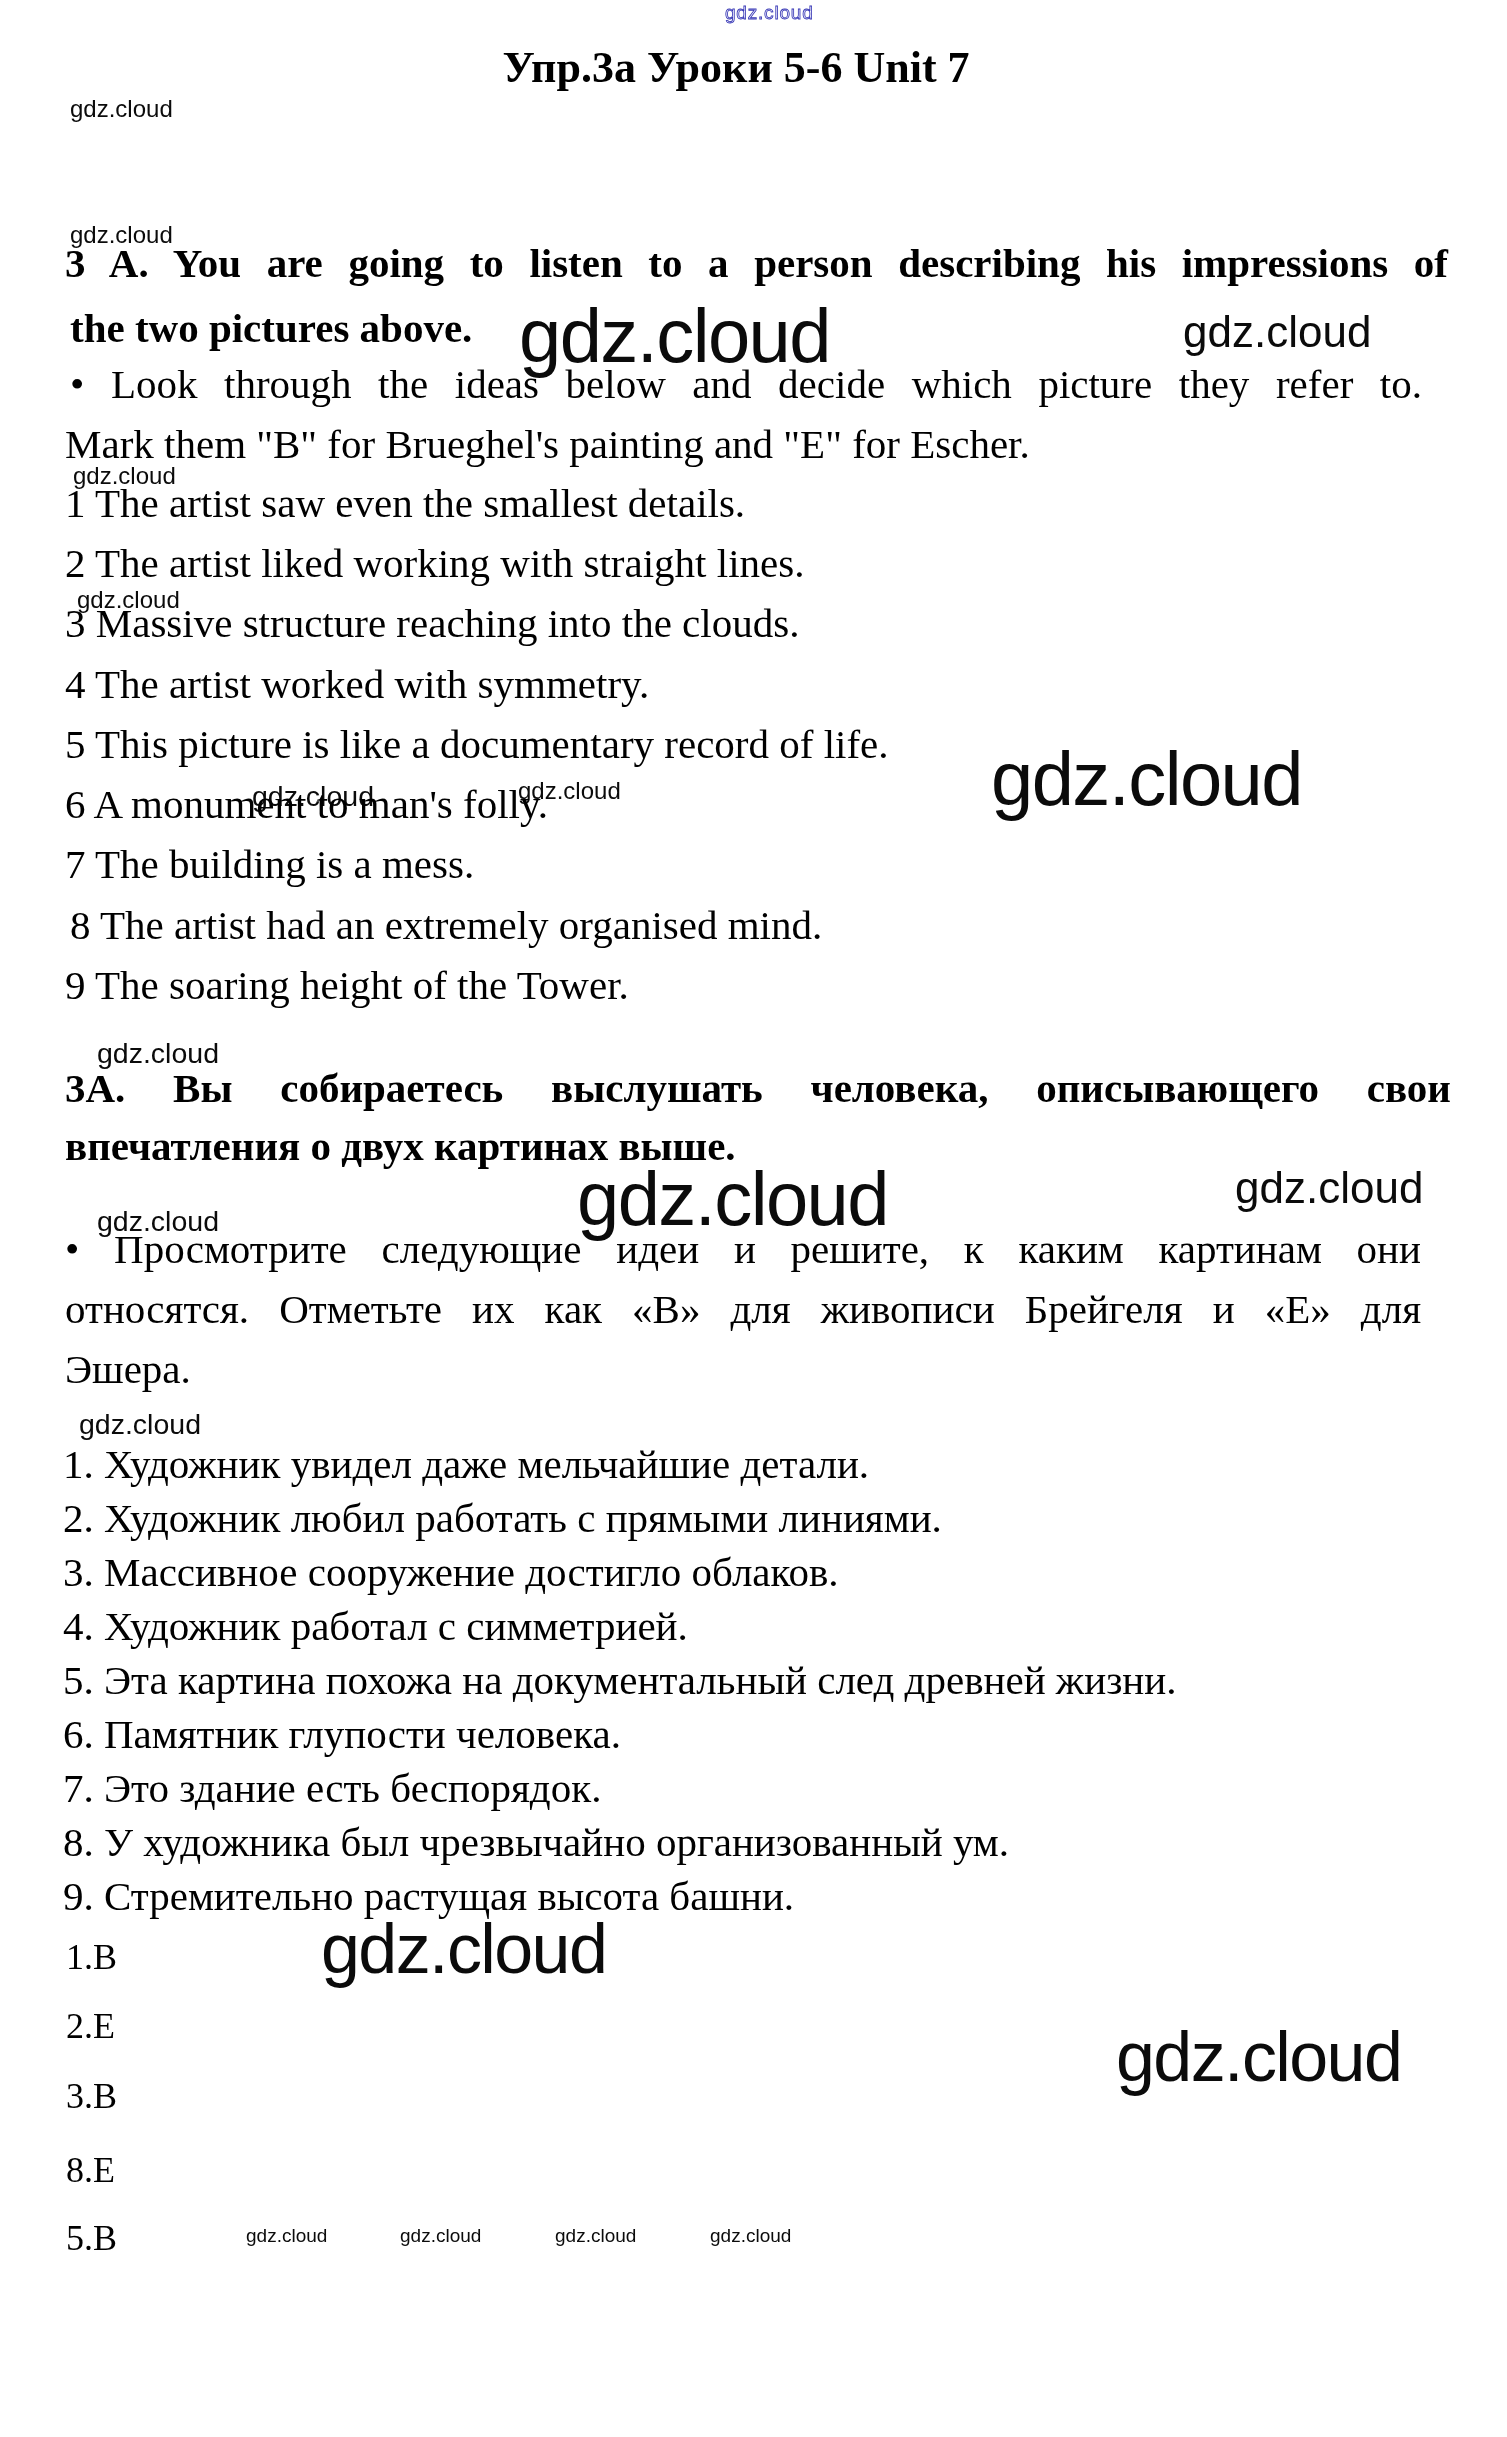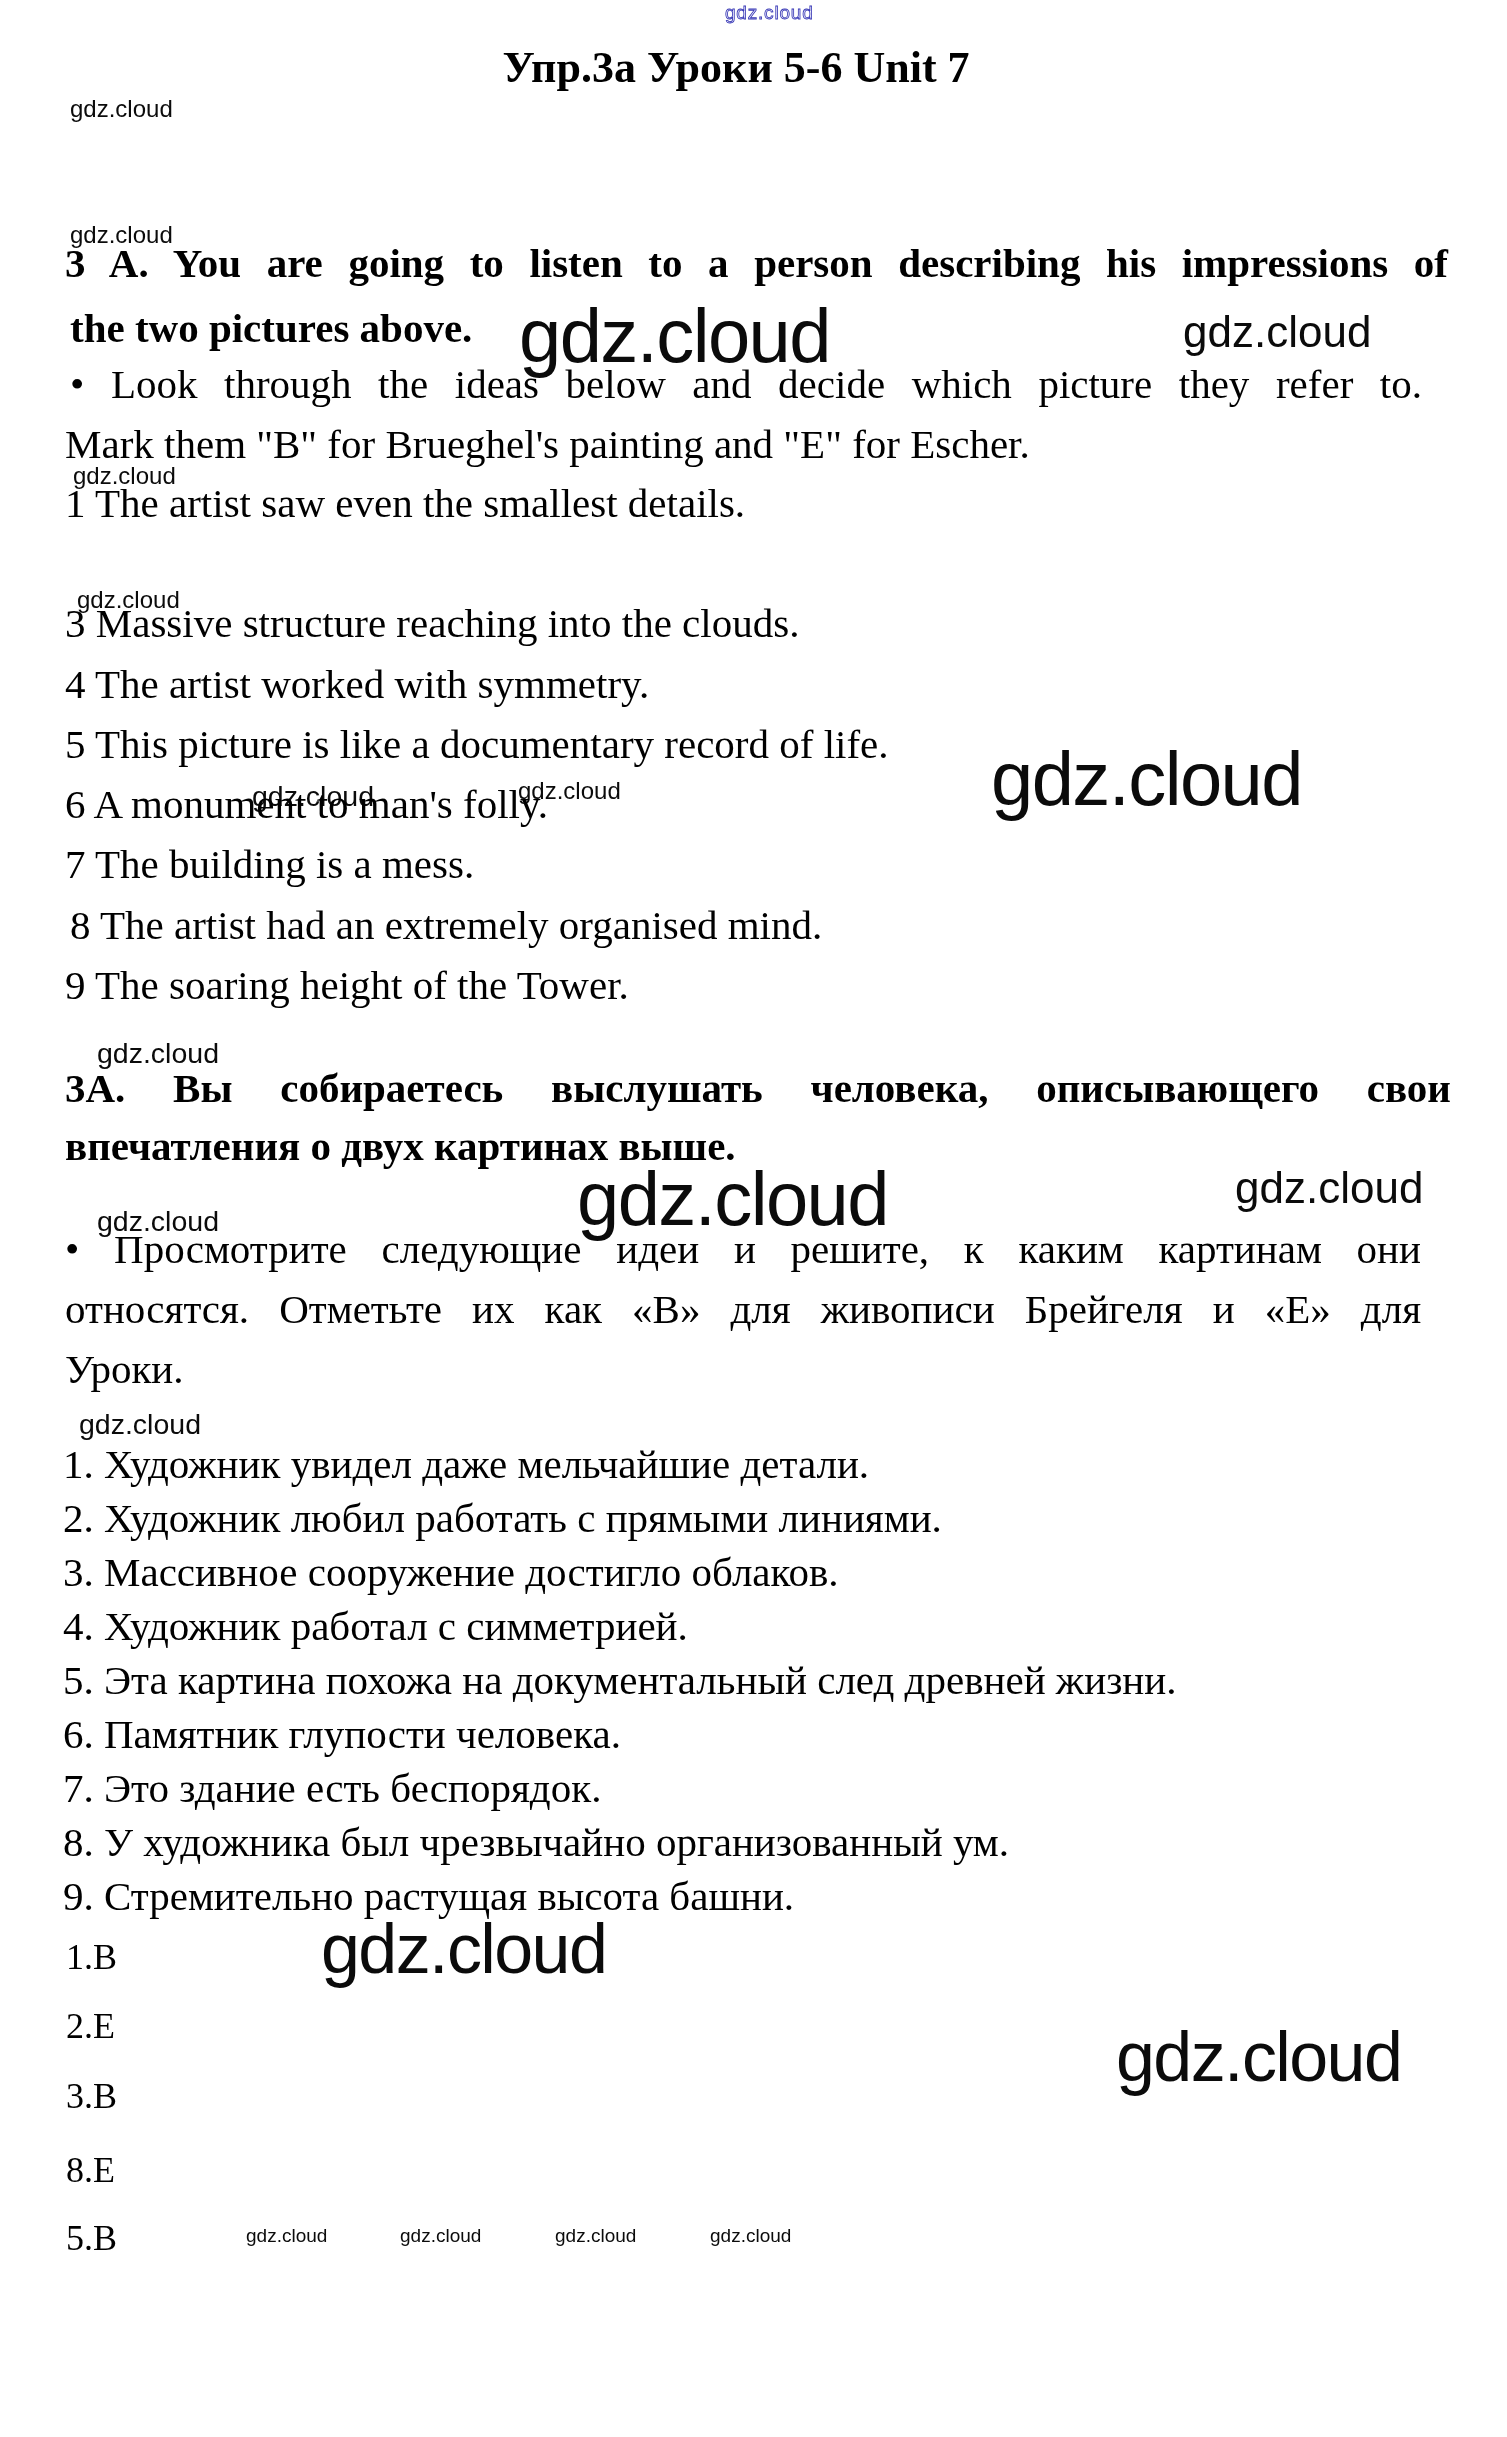--- a/index.html
+++ b/index.html
@@ -59,34 +59,35 @@
 
   <div class="title" style="top:46px;">Упр.3а Уроки 5-6 Unit 7</div>
 
   <div class="t b stretch" style="left:65px;top:243px;width:1383px;">3 A. You are going to listen to a person describing his impressions of</div>
   <div class="t b" style="left:70px;top:308px;">the two pictures above.</div>
 
   <div class="t stretch" style="left:70px;top:364px;width:1352px;">• Look through the ideas below and decide which picture they refer to.</div>
   <div class="t" style="left:65px;top:424px;">Mark them "B" for Brueghel's painting and "E" for Escher.</div>
 
   <div class="t" style="left:65px;top:483px;">1 The artist saw even the smallest details.</div>
+  <div class="t" style="left:65px;top:543px;">2 The artist liked working with straight lines.</div>
   <div class="t" style="left:65px;top:603px;">3 Massive structure reaching into the clouds.</div>
   <div class="t" style="left:65px;top:664px;">4 The artist worked with symmetry.</div>
   <div class="t" style="left:65px;top:724px;">5 This picture is like a documentary record of life.</div>
   <div class="t" style="left:65px;top:784px;">6 A monument to man's folly.</div>
   <div class="t" style="left:65px;top:844px;">7 The building is a mess.</div>
   <div class="t" style="left:70px;top:905px;">8 The artist had an extremely organised mind.</div>
   <div class="t" style="left:65px;top:965px;">9 The soaring height of the Tower.</div>
 
   <div class="t b stretch" style="left:65px;top:1068px;width:1386px;">3А. Вы собираетесь выслушать человека, описывающего свои</div>
   <div class="t b" style="left:65px;top:1126px;">впечатления о двух картинах выше.</div>
 
   <div class="t stretch" style="left:65px;top:1229px;width:1356px;">• Просмотрите следующие идеи и решите, к каким картинам они</div>
   <div class="t stretch" style="left:65px;top:1289px;width:1356px;">относятся. Отметьте их как «В» для живописи Брейгеля и «Е» для</div>
-  <div class="t" style="left:65px;top:1349px;">Уроки.</div>
+  <div class="t" style="left:65px;top:1349px;">Эшера.</div>
 
   <div class="t" style="left:63px;top:1444px;">1. Художник увидел даже мельчайшие детали.</div>
   <div class="t" style="left:63px;top:1498px;">2. Художник любил работать с прямыми линиями.</div>
   <div class="t" style="left:63px;top:1552px;">3. Массивное сооружение достигло облаков.</div>
   <div class="t" style="left:63px;top:1606px;">4. Художник работал с симметрией.</div>
   <div class="t" style="left:63px;top:1660px;">5. Эта картина похожа на документальный след древней жизни.</div>
   <div class="t" style="left:63px;top:1714px;">6. Памятник глупости человека.</div>
   <div class="t" style="left:63px;top:1768px;">7. Это здание есть беспорядок.</div>
   <div class="t" style="left:63px;top:1822px;">8. У художника был чрезвычайно организованный ум.</div>
   <div class="t" style="left:63px;top:1876px;">9. Стремительно растущая высота башни.</div>

